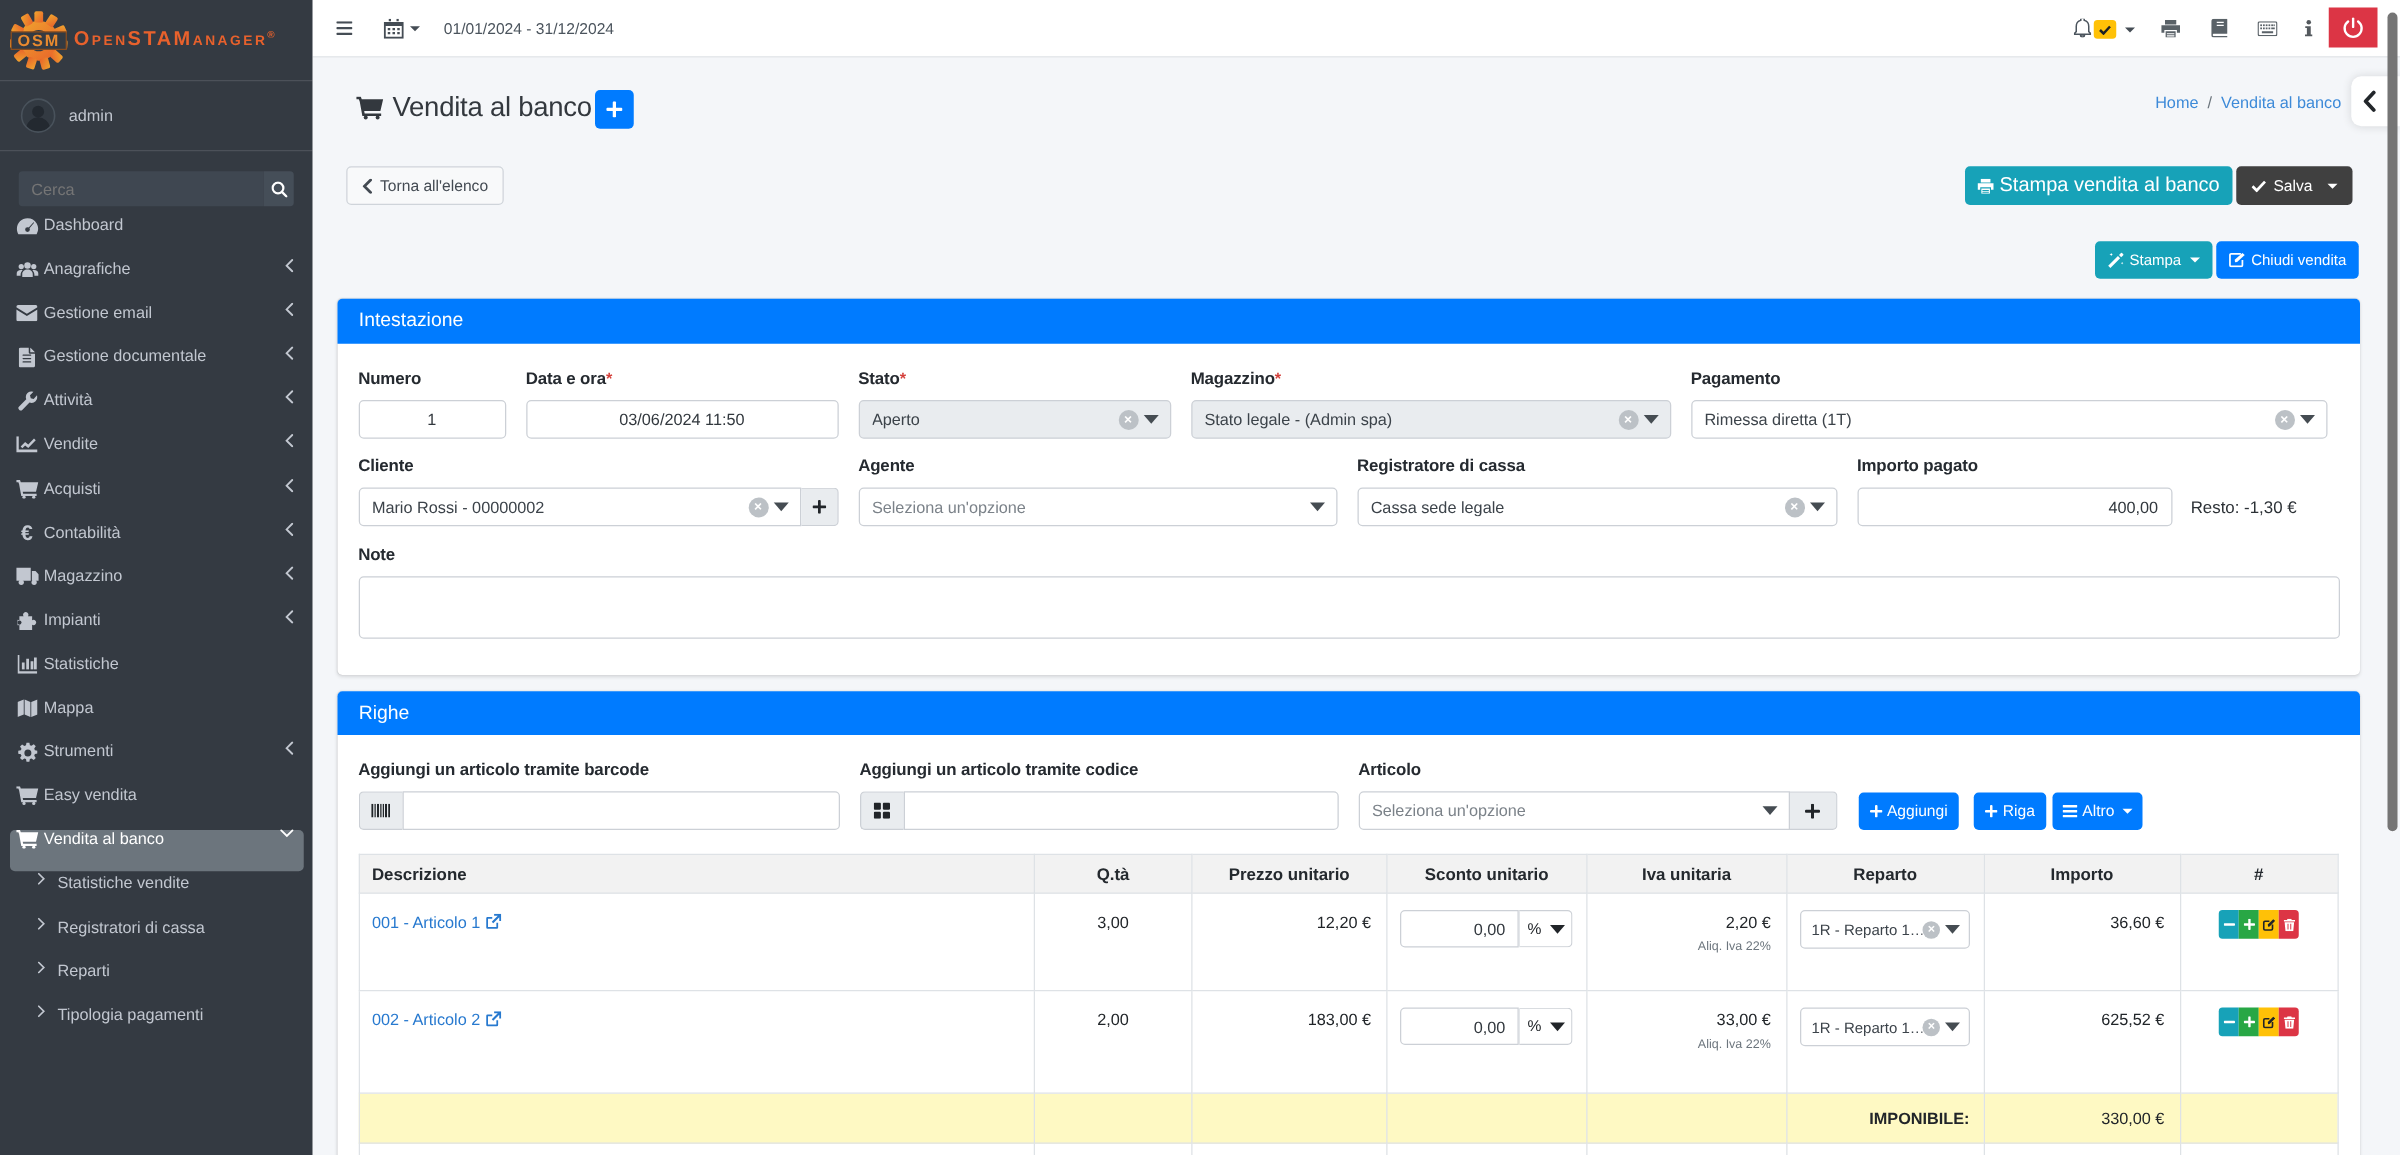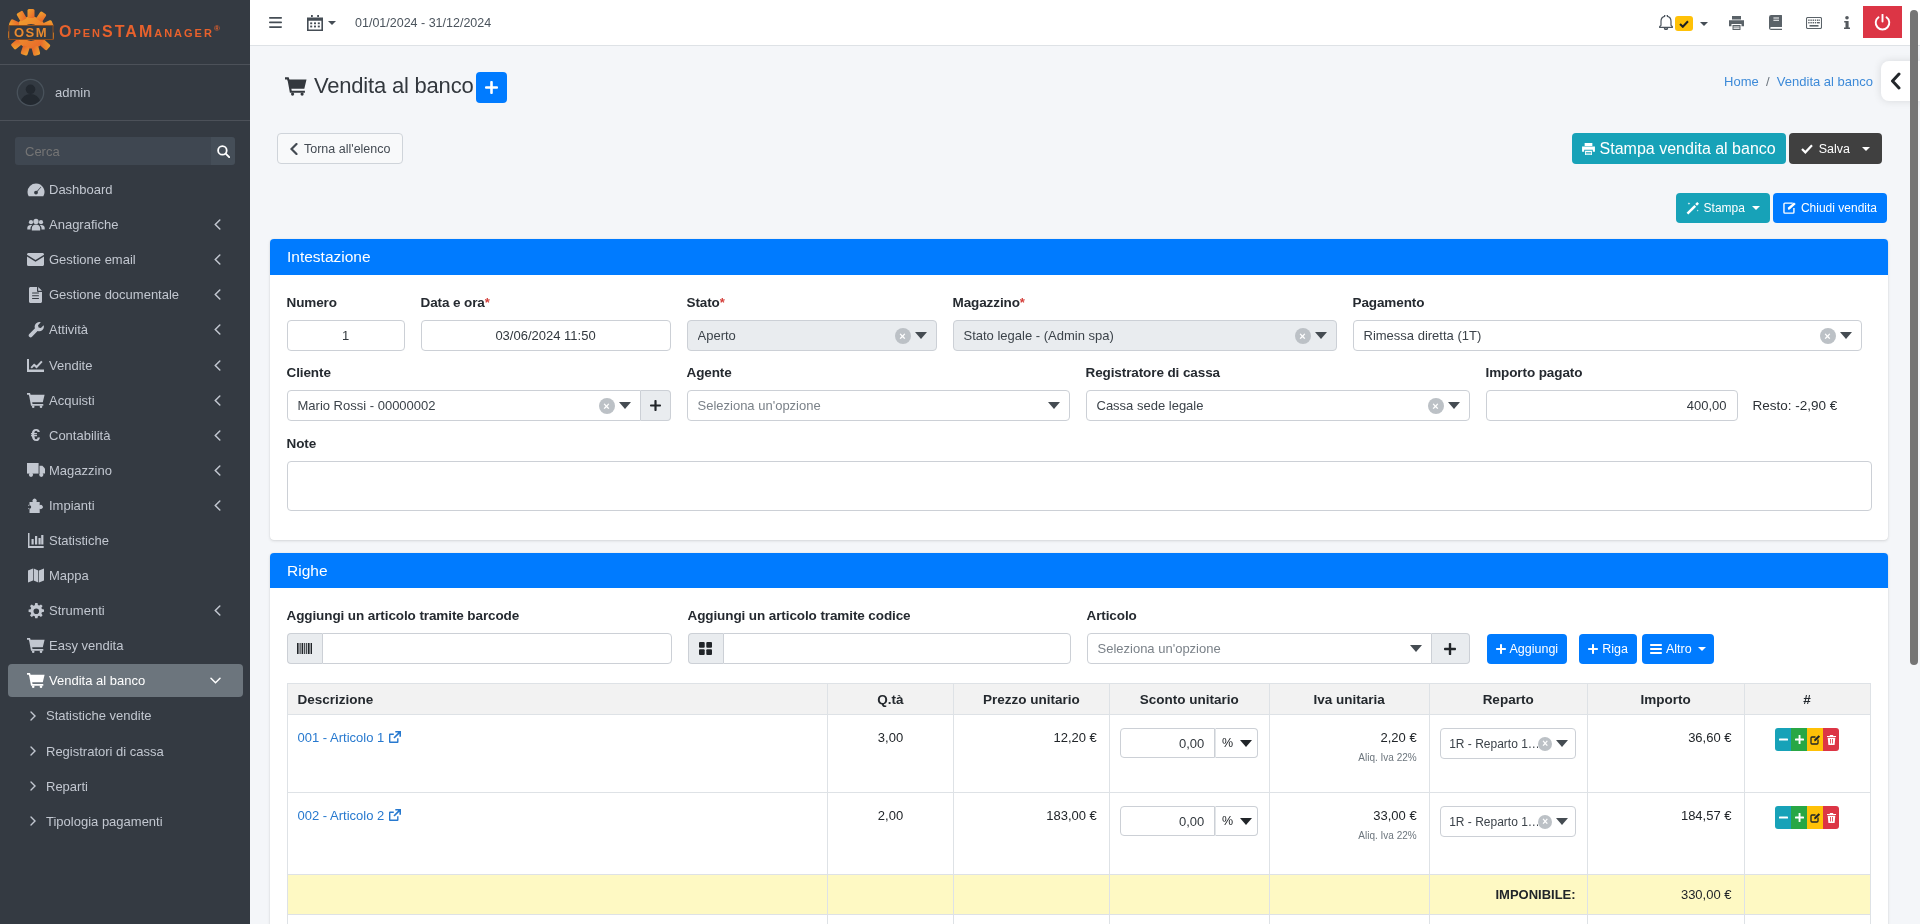--- a/index.html
+++ b/index.html
@@ -10,21 +10,21 @@
 .sidebar{position:absolute;left:0;top:0;width:250px;height:924px;background:#343a42;z-index:30}
 .brand{height:65px;border-bottom:1px solid rgba(255,255,255,.12);display:flex;align-items:center;padding:0 8px;position:relative}
 .brand-text{color:#e8612c;font-weight:bold;font-size:16px;letter-spacing:2px;margin-left:5px;white-space:nowrap;font-variant:small-caps}
 .brand-text sup{font-size:8px}
 .userpanel{height:56px;border-bottom:1px solid rgba(255,255,255,.12);display:flex;align-items:center;padding:0 16px}
 .userpanel .uname{color:#c2c7d0;font-size:13px;margin-left:12px}
 .searchrow{display:flex;margin:16px 15px 0 15px;height:28px}
 .searchrow input{flex:1;background:#3f4751;border:0;border-radius:3px 0 0 3px;color:#9aa0a6;font-size:13px;padding:0 10px;font-family:inherit}
 .searchrow .sbtn{width:29px;background:#454e58;border-radius:0 3px 3px 0;display:flex;align-items:center;justify-content:center}
 .menu{margin-top:7px}
-.mi{height:35.1px;display:flex;align-items:center;color:#c2c7d0;font-size:13px;padding:0 20px;position:relative}
+.mi{height:35.1px;display:flex;align-items:flex-start;color:#c2c7d0;font-size:13px;padding:0 6px;position:relative}
 .mi .ico{width:21px;height:17px;display:flex;align-items:center;justify-content:center;margin-left:5px;margin-right:3px;flex:none}
 .mi .lbl{flex:1;white-space:nowrap}
 .mi .chev{margin-right:9px;display:flex}
 .mi.active .pill{position:absolute;left:8px;right:7px;top:1px;bottom:1px;background:#6c757d;border-radius:4px;z-index:0}
 .mi.active{color:#fff}
 .mi.active .ico,.mi.active .lbl,.mi.active .chev{position:relative;z-index:1}
 .mi.sub{padding-left:30px}
 .mi.sub .sarr{margin-right:10px;display:flex}
 </style>
 </head>
@@ -561,21 +561,21 @@
             <div class="sel">
               <span class="txt">Cassa sede legale</span>
               <span class="clearx">×</span>
               <span class="scaret"></span>
             </div>
           </div>
         <div class="fld" style="width:252px;margin-right:0">
             <span class="lbl1">Importo pagato</span>
             <div class="inp" style="justify-content:flex-end">400,00</div>
           </div>
-        <div style="display:flex;align-items:center;margin-left:15px;margin-top:25px;font-size:13.5px;font-weight:normal;color:#2c3136;white-space:nowrap">Resto: -2,90 €</div>
+        <div style="display:flex;align-items:center;margin-left:15px;margin-top:25px;font-size:13.5px;font-weight:normal;color:#2c3136;white-space:nowrap">Resto: -1,30 €</div>
       </div>
       <div style="margin-top:15px">
         <span class="lbl1" style="display:block;margin-bottom:10px">Note</span>
         <div class="inp" style="height:50px;border-radius:4px"></div>
       </div>
     </div>
   </div>
 
   <div class="card" style="top:507px;height:450px">
     <div class="card-h" style="height:35px">Righe</div>
@@ -719,21 +719,21 @@
                 </div>
               </td>
           <td class="tc" style="text-align:right;padding-right:12px">33,00 €<div style="font-size:10px;color:#6c757d;margin-top:7px">Aliq. Iva 22%</div></td>
           <td class="tc">
                 <div class="sel" style="width:136px;margin:-2px auto 0;font-size:12px;padding:0 7px 0 8px">
                   <span class="txt">1R - Reparto 1…</span>
                   <span class="clearx" style="margin-right:4px;width:14px;height:14px;line-height:14px;font-size:10px">×</span>
                   <span class="scaret"></span>
                 </div>
               </td>
-          <td class="tc" style="text-align:right;padding-right:12px">184,57 €</td>
+          <td class="tc" style="text-align:right;padding-right:12px">625,52 €</td>
           <td class="tc">
                 <div style="display:flex;justify-content:center;margin-top:-2px">
                   <div class="abtn" style="background:#17a2b8;border-radius:3px 0 0 3px">
                     <svg width="9" height="9" viewBox="0 0 9 9" fill="#fff">
                       <rect y="3.6" width="9" height="1.9" rx=".6"></rect>
                     </svg>
                   </div>
                   <div class="abtn" style="background:#28a745">
                     <svg width="9" height="9" viewBox="0 0 9 9" fill="#fff">
                       <rect x="3.6" width="1.9" height="9" rx=".6"></rect>

